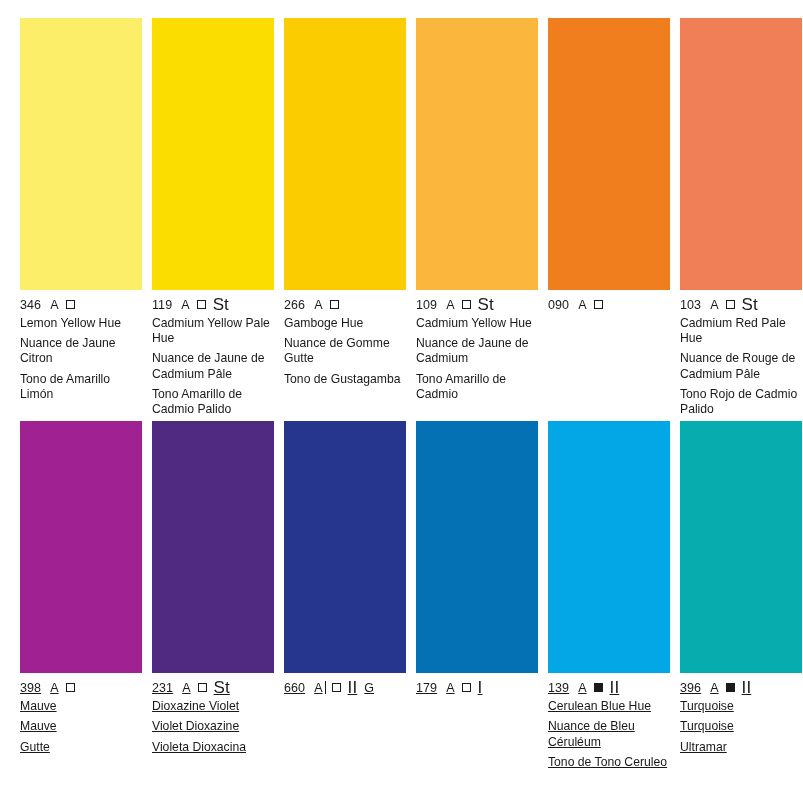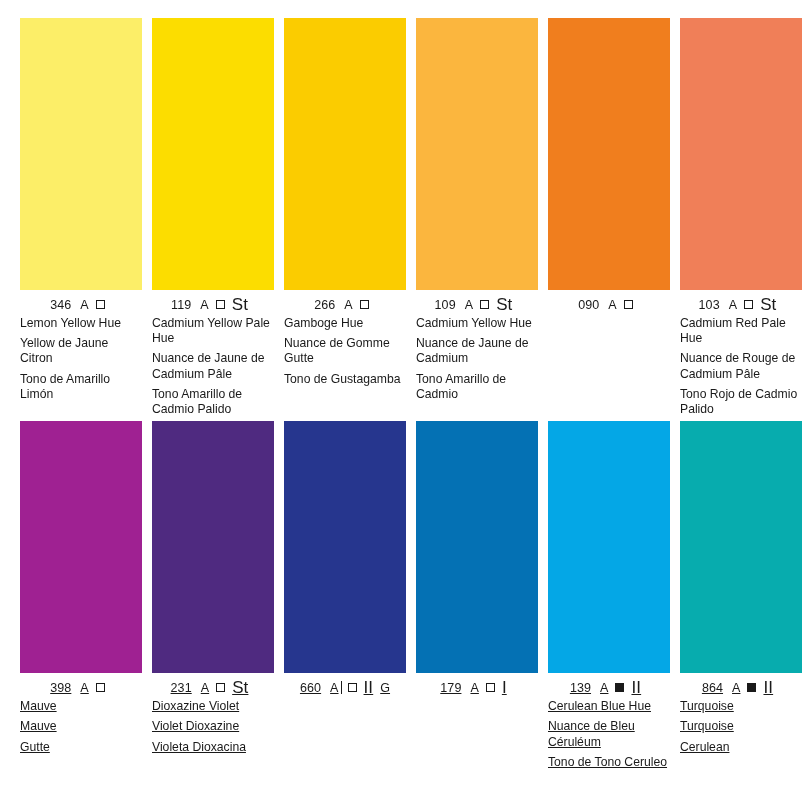--- a/index.html
+++ b/index.html
@@ -54,21 +54,20 @@
   }
   .code-line {
     display: flex;
     align-items: center;
     font-size: 12.5px;
     line-height: 14px;
     letter-spacing: 0.1px;
     white-space: nowrap;
     margin-bottom: 4px;
     height: 15px;
-    justify-content: center;
   }
   .code-num {
     font-weight: 400;
     margin-right: 9px;
   }
   .code-series {
     margin-right: 7px;
   }
   .cursor-bar {
     display: inline-block;
@@ -122,21 +121,21 @@
       <div class="swatch-cell">
         <div class="swatch" style="background: rgb(252, 238, 104);"></div>
         <div class="meta">
           <div class="code-line">
             <span class="code-num">346</span>
             <span class="code-series">A</span>
             <span class="lf-square"></span>
           </div>
           <div class="names">
             <p class="name-en">Lemon Yellow Hue</p>
-            <p class="name-fr">Yellow de Jaune Citron</p>
+            <p class="name-fr">Nuance de Jaune Citron</p>
             <p class="name-es">Tono de Amarillo Limón</p>
           </div>
         </div>
       </div>
       <div class="swatch-cell">
         <div class="swatch" style="background: rgb(252, 221, 0);"></div>
         <div class="meta">
           <div class="code-line">
             <span class="code-num">119</span>
             <span class="code-series">A</span>
@@ -277,26 +276,26 @@
             <p class="name-en">Cerulean Blue Hue</p>
             <p class="name-fr">Nuance de Bleu Céruléum</p>
             <p class="name-es">Tono de Tono Ceruleo</p>
           </div>
         </div>
       </div>
       <div class="swatch-cell">
         <div class="swatch" style="background: rgb(7, 172, 174);"></div>
         <div class="meta">
           <div class="code-line">
-            <span class="code-num">864</span>
+            <span class="code-num">396</span>
             <span class="code-series">A</span>
             <span class="lf-square filled"></span>
             <span class="perm">II</span>
           </div>
           <div class="names">
             <p class="name-en">Turquoise</p>
             <p class="name-fr">Turquoise</p>
-            <p class="name-es">Cerulean</p>
+            <p class="name-es">Ultramar</p>
           </div>
         </div>
       </div>
     </div>
 </div>
 
 </body></html>

